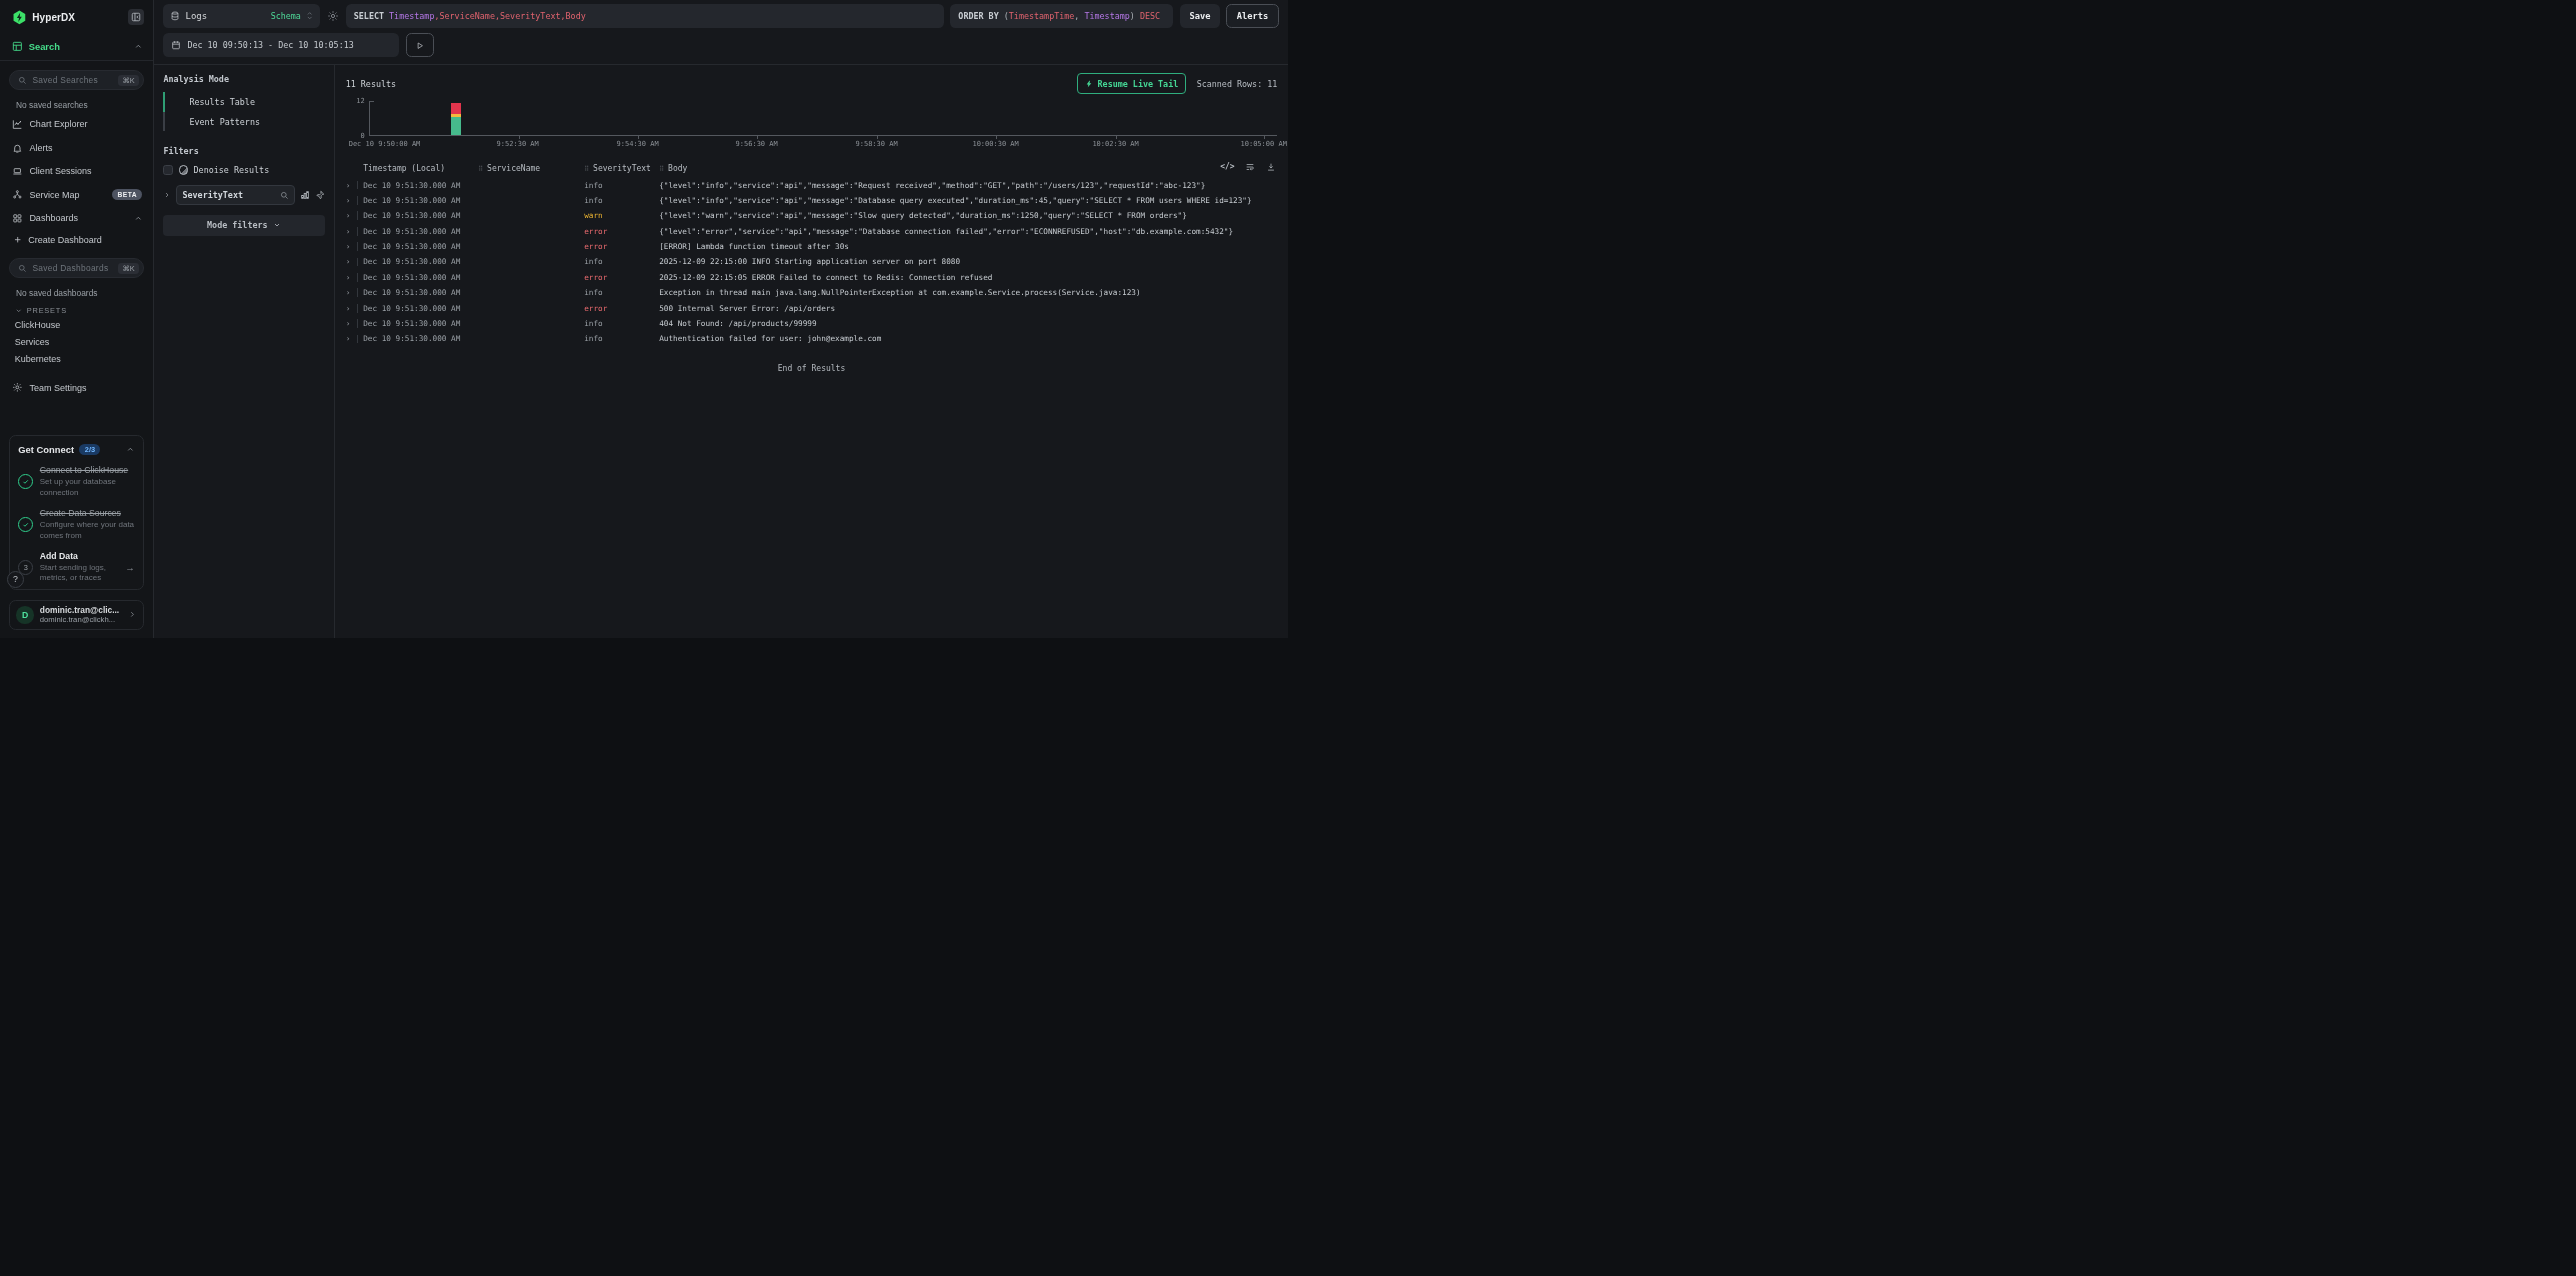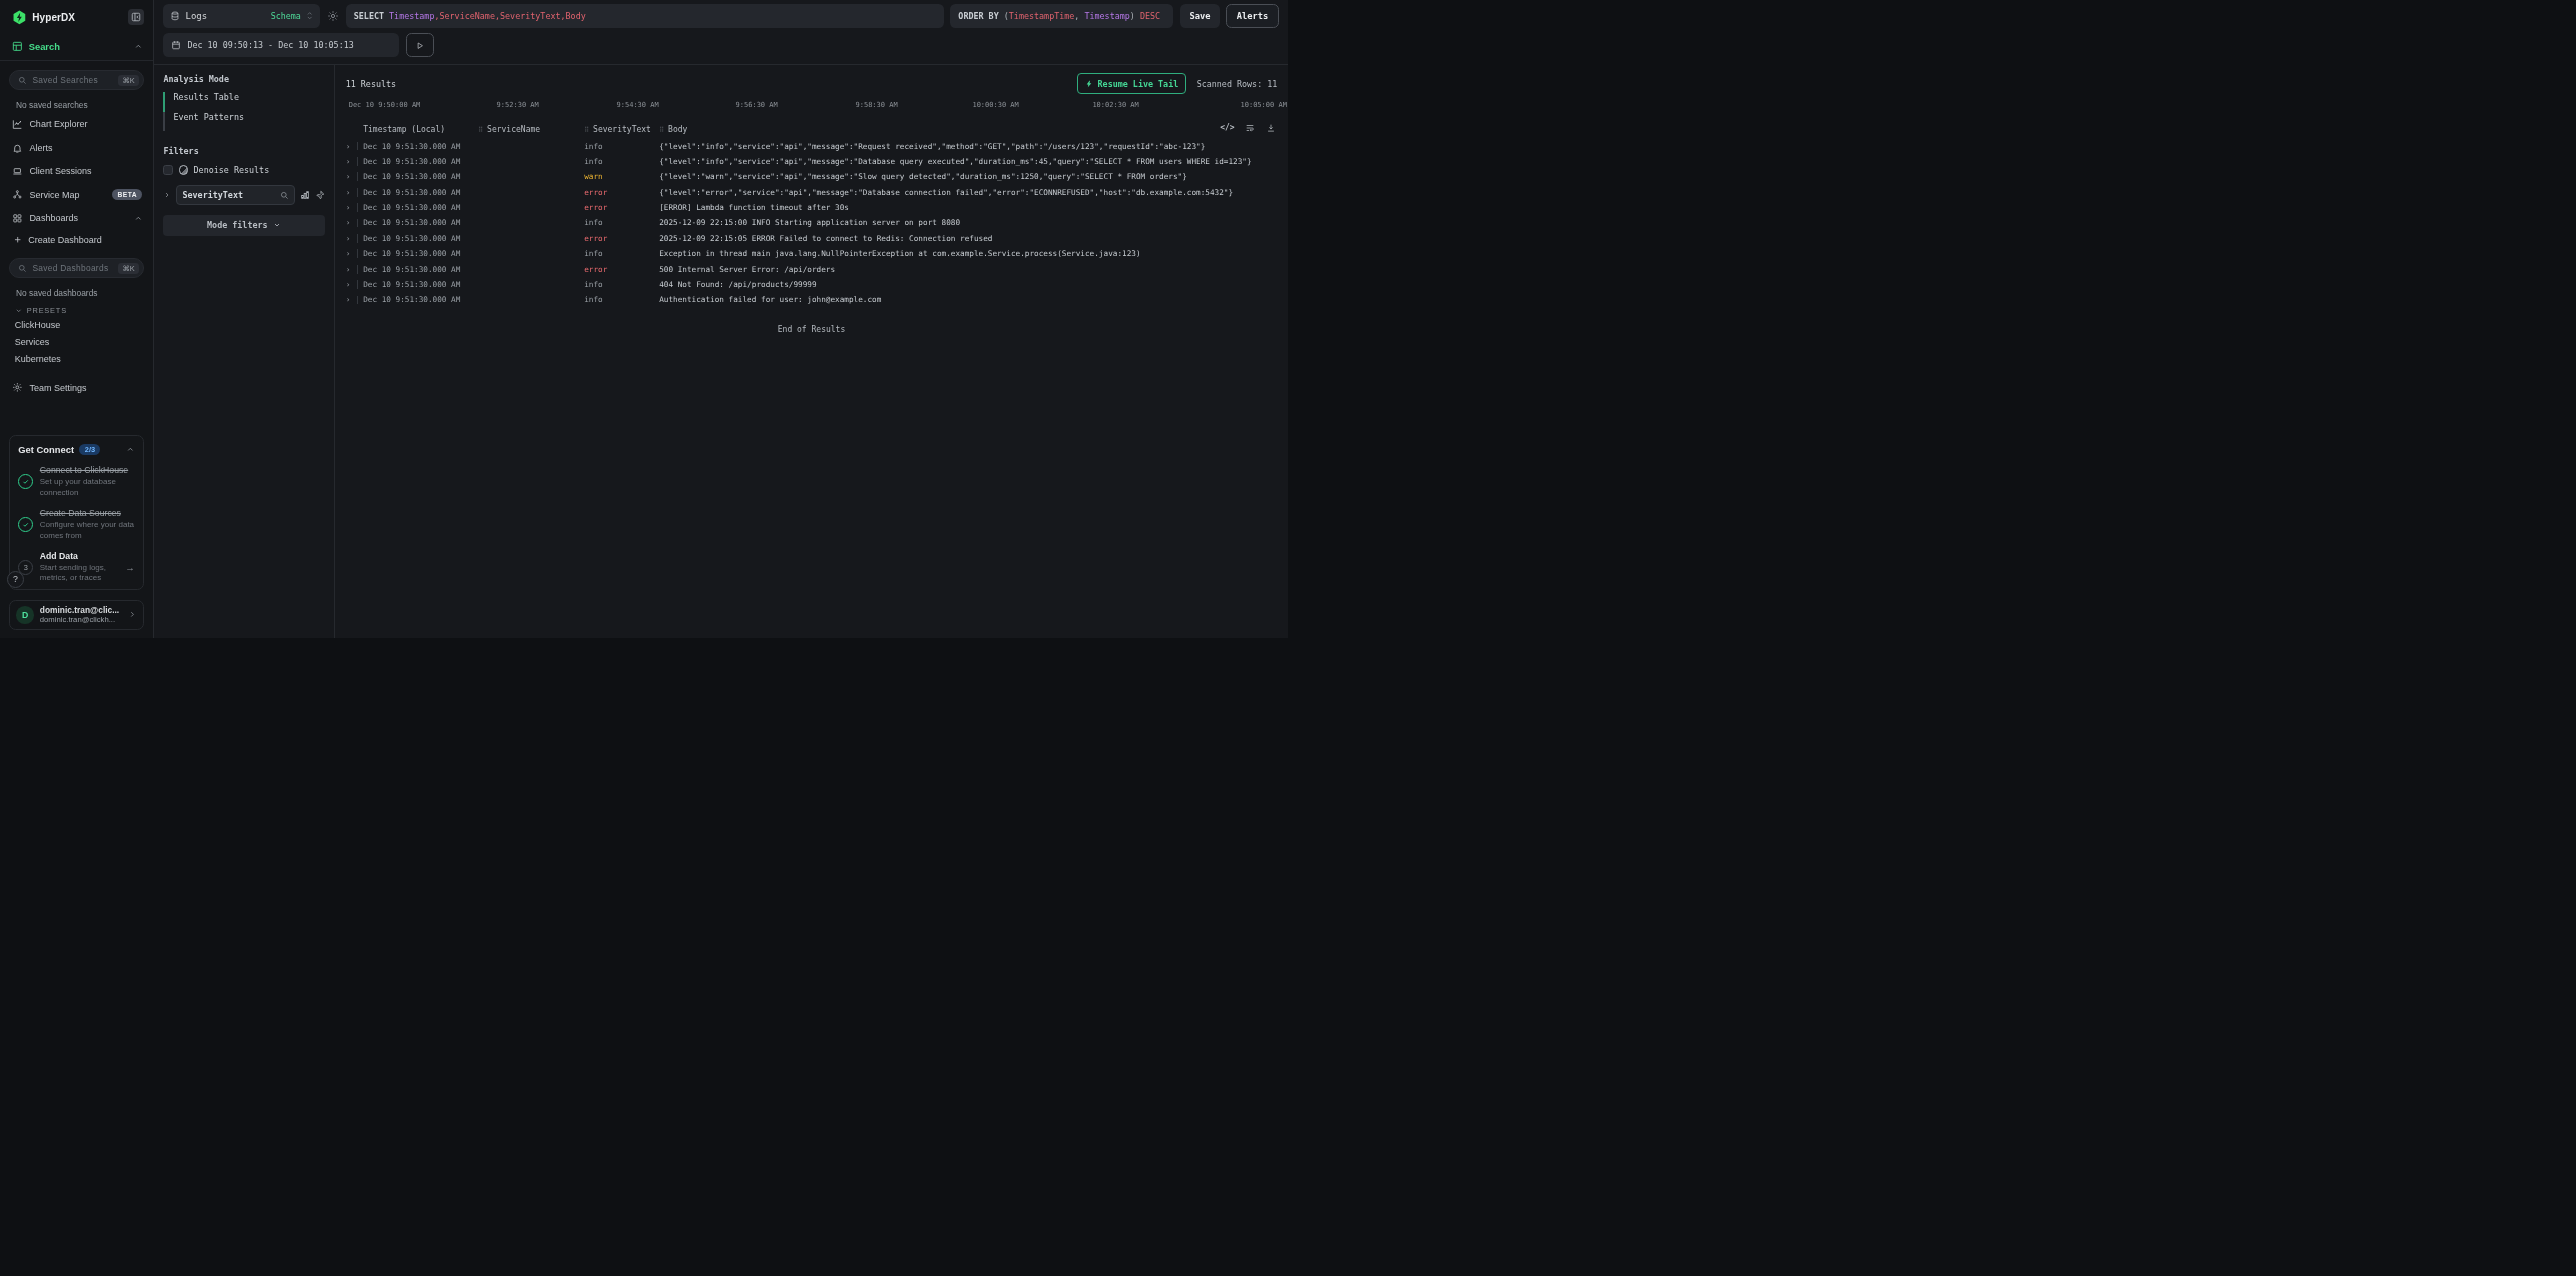--- a/index.html
+++ b/index.html
@@ -91,21 +91,21 @@
   .datebox{width:236px;min-width:236px;height:24px;background:#23262c;border-radius:5.4px;display:flex;
            align-items:center;gap:6px;padding:0 8px;font-size:8.4px;color:#c6cbd0;cursor:pointer;}
   .playbtn{width:28px;min-width:28px;height:24px;border-radius:5.4px;border:0.7px solid #4a4e55;background:none;
            color:#c4c8cd;display:flex;align-items:center;justify-content:center;cursor:pointer;}
 
   .content{flex:1;display:flex;min-height:0;}
   
   .filters{width:181px;min-width:181px;border-right:0.7px solid #26292e;padding:9.4px 9.4px;}
   .panel-h{font-size:8.4px;font-weight:bold;color:#c2c7cd;}
   .modes{margin-top:8px;}
-  .mode{position:relative;padding-left:10px;height:19.5px;display:flex;align-items:flex-start;font-size:8.4px;
+  .mode{position:relative;padding-left:26px;height:19.5px;display:flex;align-items:center;font-size:8.4px;
         color:#ced3d8;cursor:pointer;}
   .mode .rail{position:absolute;left:0;top:0;bottom:0;width:2px;background:#3a3e45;}
   .mode .rail.active{background:#2f9e74;}
   .filters-h{margin-top:14.8px;}
   .denoise-row{display:flex;align-items:center;gap:5.4px;margin-top:8.7px;}
   .checkbox{width:10px;height:10px;border-radius:2.7px;background:#25282e;border:0.7px solid #3b3f46;cursor:pointer;}
   .half-circle{width:9.4px;height:9.4px;border-radius:50%;border:0.8px solid #b9bec4;
                background:linear-gradient(135deg,transparent 55%,rgba(185,190,196,.55) 55%);}
   .denoise-lbl{font-size:8.4px;color:#ced3d8;}
   .facet-row{display:flex;align-items:center;gap:4.7px;margin-top:10px;color:#b9bec4;}
@@ -456,20 +456,41 @@
               <svg width="8" height="8" viewBox="0 0 24 24" fill="#45d795">
                 <path d="M13 2L5 13.5h5L8.5 22 19 9.5h-5.5L15 2z"></path>
               </svg>
               <span>Resume Live Tail</span>
             </button>
             <span class="scanned mono">Scanned Rows: 11</span>
           </div>
         </div>
 
         <div class="chart">
+          <div class="chart-wrap">
+            <div class="ylabels">
+              <span class="yt">12</span>
+              <span class="yb">0</span>
+            </div>
+            <div class="plot" id="plot">
+              <div class="toptick"></div>
+            <div class="bar-col" style="left: calc(9.5% - 4.7px);">
+                  <div class="bar-seg" style="height: 11.6px; background: rgb(226, 53, 77);"></div>
+                  <div class="bar-seg" style="height: 2.9px; background: rgb(245, 184, 61);"></div>
+                  <div class="bar-seg" style="height: 17.5px; background: rgb(70, 186, 140);"></div>
+                </div>
+                <div class="xtick" style="left: 16.4%;"></div>
+                <div class="xtick" style="left: 29.6%;"></div>
+                <div class="xtick" style="left: 42.7%;"></div>
+                <div class="xtick" style="left: 55.9%;"></div>
+                <div class="xtick" style="left: 69%;"></div>
+                <div class="xtick" style="left: 82.2%;"></div>
+                <div class="xtick" style="left: 98.5%;"></div>
+              </div>
+          </div>
           <div class="xlabels" id="xlabels">
               <span class="first" style="left: -20px;">Dec 10 9:50:00 AM</span>
               <span style="left: 16.4%;">9:52:30 AM</span>
               <span style="left: 29.6%;">9:54:30 AM</span>
               <span style="left: 42.7%;">9:56:30 AM</span>
               <span style="left: 55.9%;">9:58:30 AM</span>
               <span style="left: 69%;">10:00:30 AM</span>
               <span style="left: 82.2%;">10:02:30 AM</span>
               <span style="left: 98.5%;">10:05:00 AM</span>
             </div>

